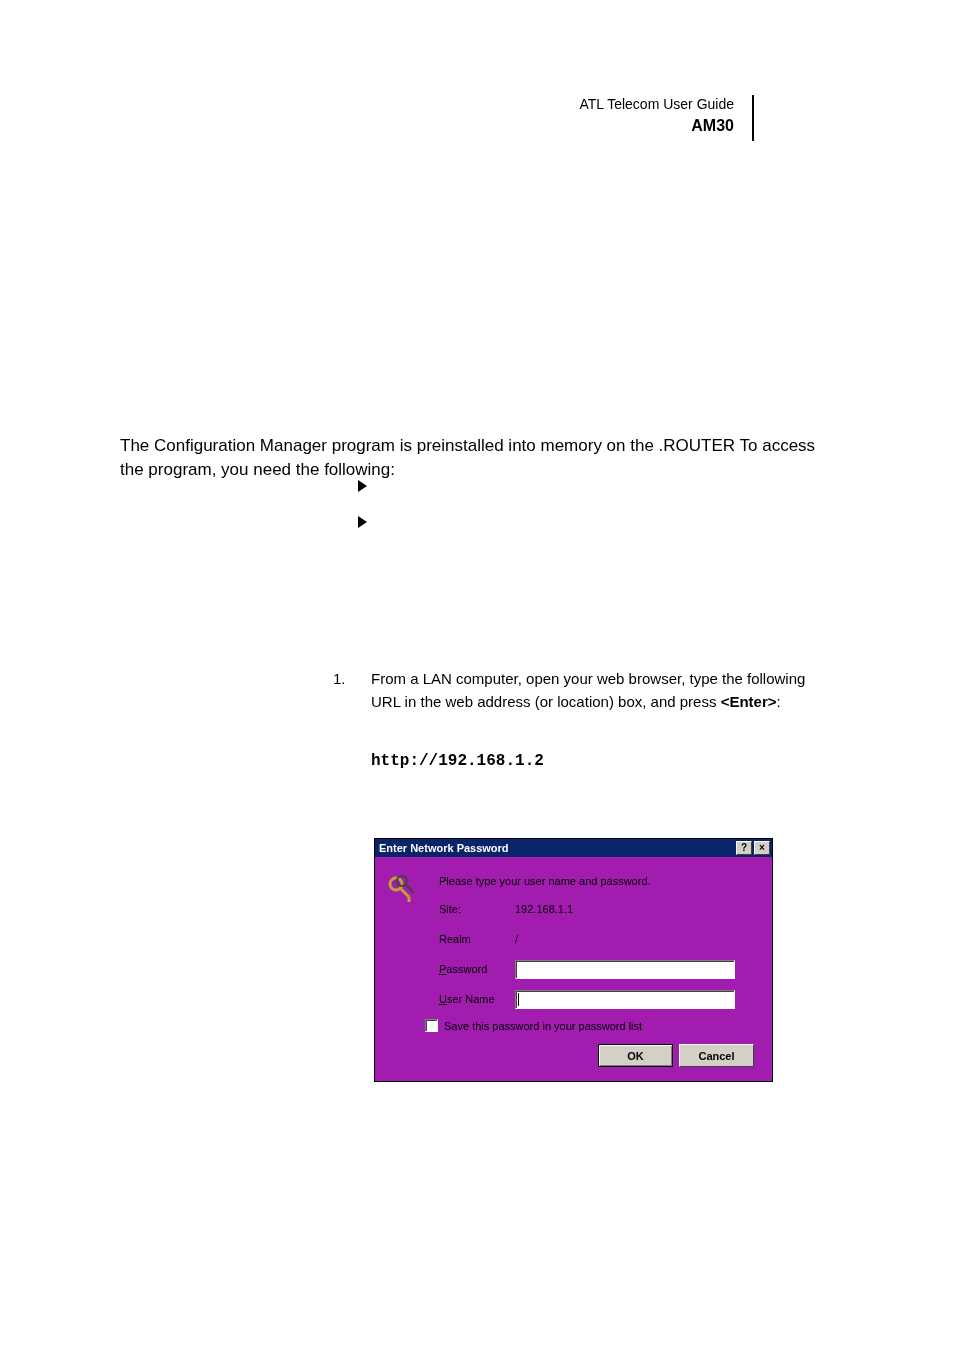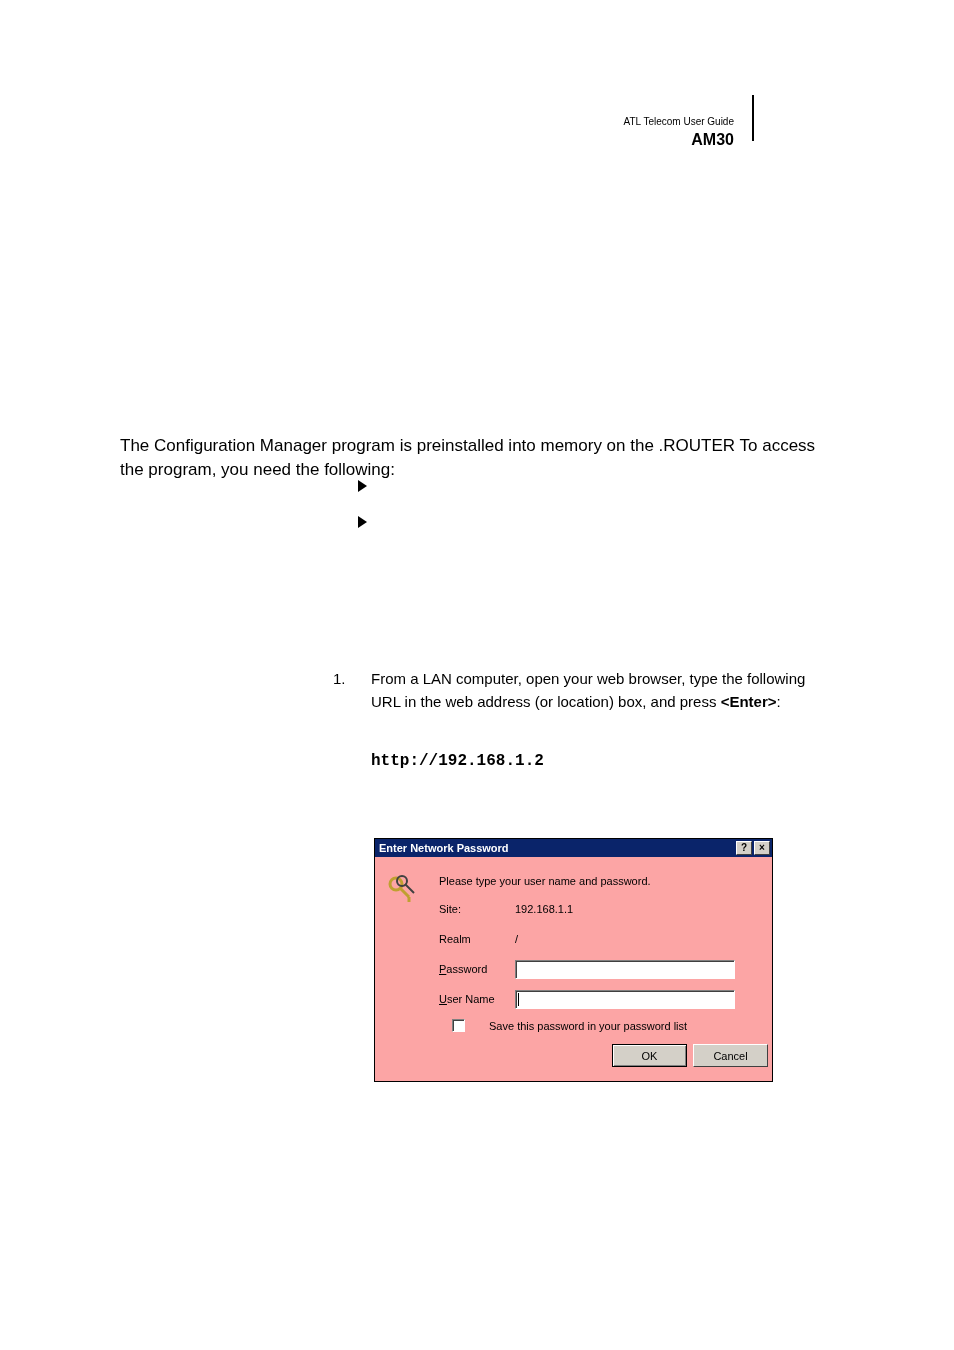--- a/index.html
+++ b/index.html
@@ -18,21 +18,21 @@
     right: 200px;
     text-align: right;
     padding-right: 18px;
     border-right: 2px solid #000;
     line-height: 1.4;
     height: 46px;
     display: flex;
     flex-direction: column;
     justify-content: flex-start;
   }
-  .header-guide { font-size: 10px; margin-top: 20px; }
+  .header-guide { font-size: 14px; }
   .header-model { font-weight: bold; font-size: 16px; }
   .intro {
     position: absolute;
     top: 434px;
     left: 120px;
     right: 120px;
     line-height: 1.4;
     font-size: 17px;
   }
   .bullet-row {
@@ -66,21 +66,21 @@
     margin-top: 14px;
   }
   .url2 { margin-top: 36px; }
 
   
   .dialog {
     position: absolute;
     top: 838px;
     left: 374px;
     width: 399px;
-    background: #fca5a5;
+    background: #a21caf;
     border: 1px solid #000;
     font-family: Tahoma, Arial, sans-serif;
     font-size: 11px;
   }
   .titlebar {
     background: #0a246a;
     color: #fff;
     height: 18px;
     display: flex;
     align-items: center;
@@ -101,21 +101,21 @@
     display: flex;
     align-items: center;
     justify-content: center;
     color: #000;
     font-weight: bold;
     font-size: 10px;
     line-height: 1;
     font-family: Arial, sans-serif;
   }
   .dialog-body {
-    padding: 18px 2px 10px 14px;
+    padding: 18px 16px 10px 14px;
     position: relative;
   }
   .keyicon {
     position: absolute;
     left: 12px;
     top: 18px;
     width: 32px;
     height: 32px;
   }
   .fields {
@@ -144,42 +144,42 @@
   .input-area { position: relative; }
   .caret {
     position: absolute;
     left: 3px; top: 3px;
     width: 1px; height: 13px;
     background: #000;
   }
   .checkrow {
     display: flex;
     align-items: center;
-    margin-left: 63px;
+    margin-left: 36px;
     margin-top: 6px;
     margin-bottom: 12px;
-    gap: 18px;
   }
   .checkbox {
     width: 13px;
     height: 13px;
     border-top: 1px solid #808080;
     border-left: 1px solid #808080;
     border-right: 1px solid #fff;
     border-bottom: 1px solid #fff;
     background: #fff;
     box-shadow: inset 1px 1px 0 #404040;
     margin-right: 6px;
   }
   .btnrow {
     display: flex;
     justify-content: flex-end;
     gap: 6px;
     padding-right: 2px;
     padding-bottom: 4px;
+    font-weight: bold;
   }
   .winbtn {
     width: 75px;
     height: 23px;
     background: #d4d0c8;
     border-top: 1px solid #fff;
     border-left: 1px solid #fff;
     border-right: 1px solid #404040;
     border-bottom: 1px solid #404040;
     display: flex;

